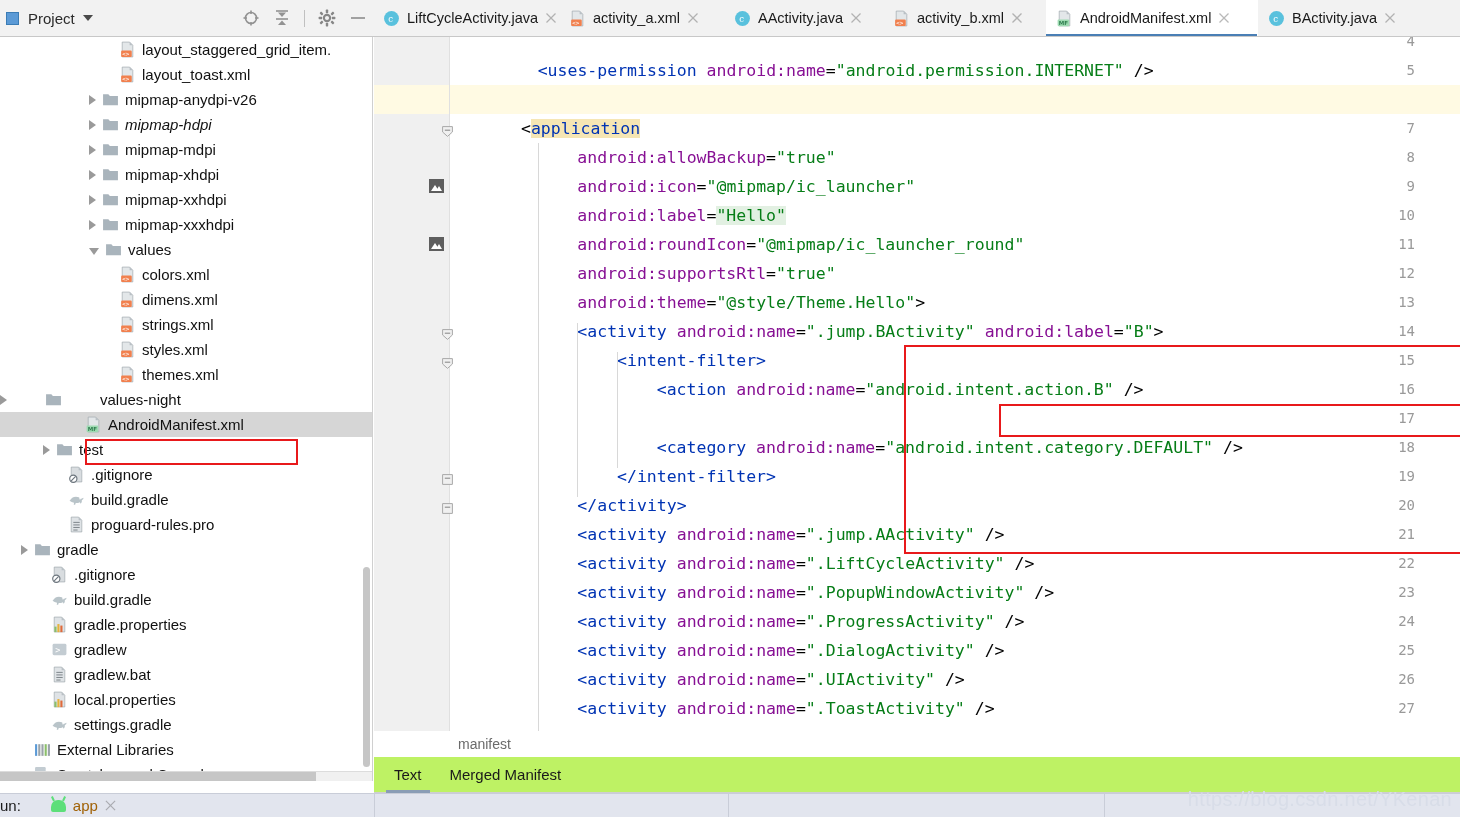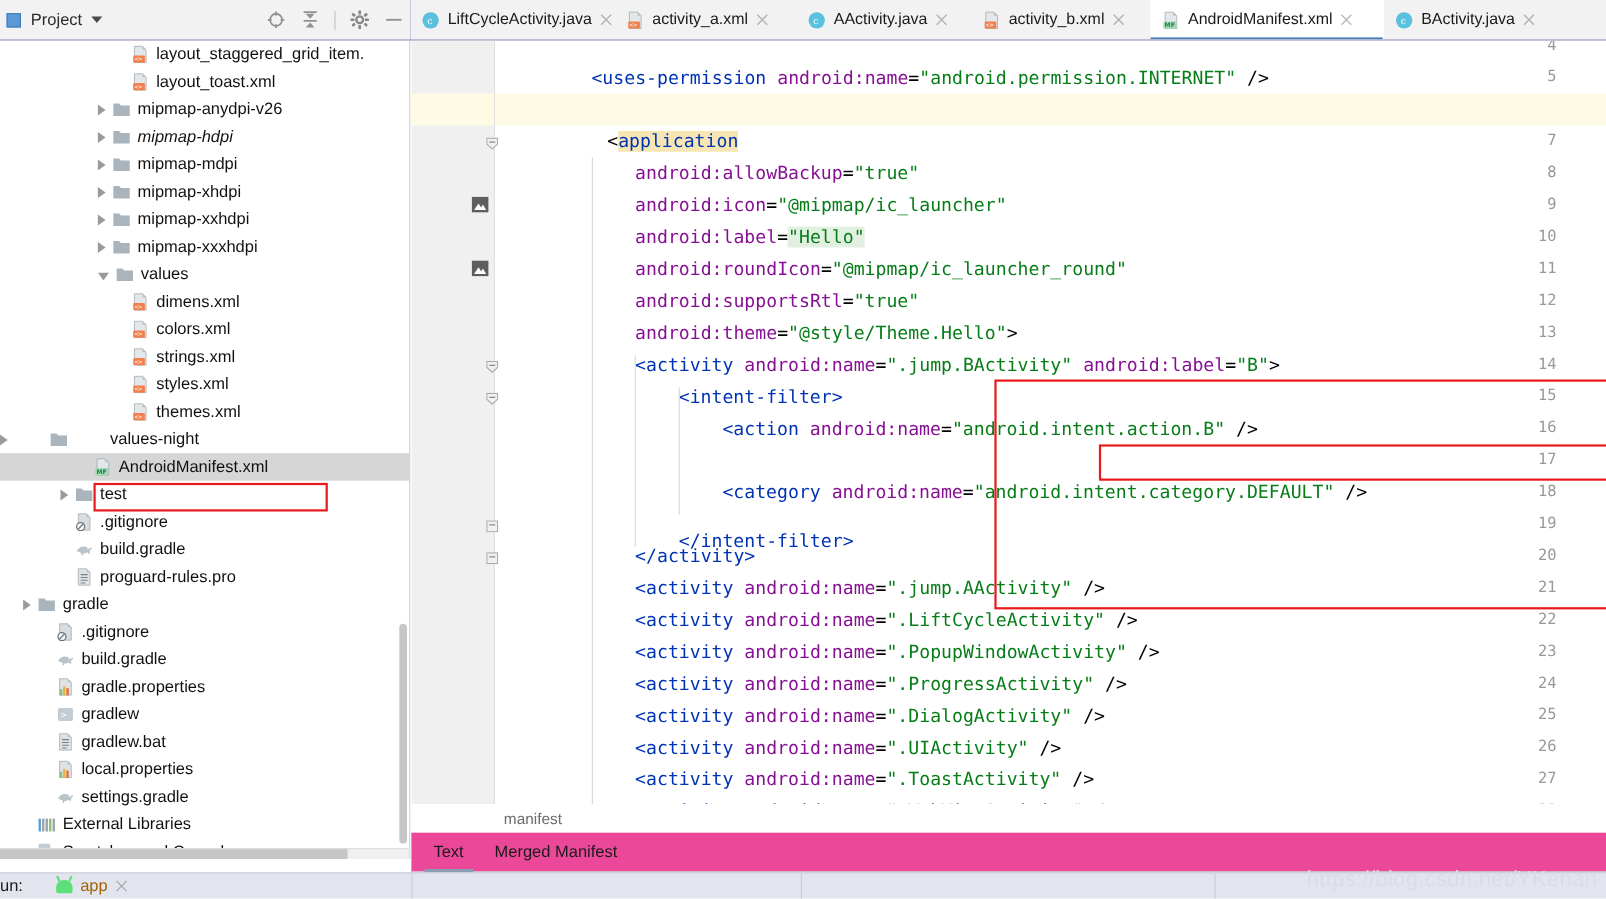--- a/index.html
+++ b/index.html
@@ -243,21 +243,21 @@
     position: absolute; left: 374px; top: 731px;
     width: 1086px; height: 26px;
     background: #ffffff;
     font-size: 14px; color: #6b6b6b;
     display: flex; align-items: center;
     padding-left: 84px;
   }
   .edtabs {
     position: absolute; left: 374px; top: 757px;
     width: 1086px; height: 36px;
-    background: #ec4899;
+    background: #bef264;
     border-bottom: 1px solid #cfcfcf;
     display: flex; align-items: center;
     padding-left: 20px; gap: 28px;
   }
   .edtab {
     font-size: 15px; color: #1a1a1a;
     height: 36px; display: flex; align-items: center;
     position: relative;
   }
   .edtab.active::after {
@@ -502,31 +502,31 @@
           <span class="tlab">values</span>
         </div>
         <div class="trow" style="padding-left: 106px;">
           <span class="arrow blank"></span>
           <svg viewBox="0 0 16 16" width="17" height="17" class="ic">
             <path d="M3 1 h7 l3 3 v11 h-10 z" fill="#e3e7e9" stroke="#9aa3a8" stroke-width="0.6"></path>
             <path d="M10 1 v3 h3 z" fill="#b9c0c5"></path>
             <rect x="2" y="9" width="10" height="6" fill="#f1804e" rx="1"></rect>
             <text x="3" y="14" fill="#fff" font-size="5.5" font-family="DejaVu Sans Mono, monospace">&lt;&gt;</text>
           </svg>
-          <span class="tlab">dimens.xml</span>
+          <span class="tlab">colors.xml</span>
         </div>
         <div class="trow" style="padding-left: 106px;">
           <span class="arrow blank"></span>
           <svg viewBox="0 0 16 16" width="17" height="17" class="ic">
             <path d="M3 1 h7 l3 3 v11 h-10 z" fill="#e3e7e9" stroke="#9aa3a8" stroke-width="0.6"></path>
             <path d="M10 1 v3 h3 z" fill="#b9c0c5"></path>
             <rect x="2" y="9" width="10" height="6" fill="#f1804e" rx="1"></rect>
             <text x="3" y="14" fill="#fff" font-size="5.5" font-family="DejaVu Sans Mono, monospace">&lt;&gt;</text>
           </svg>
-          <span class="tlab">colors.xml</span>
+          <span class="tlab">dimens.xml</span>
         </div>
         <div class="trow" style="padding-left: 106px;">
           <span class="arrow blank"></span>
           <svg viewBox="0 0 16 16" width="17" height="17" class="ic">
             <path d="M3 1 h7 l3 3 v11 h-10 z" fill="#e3e7e9" stroke="#9aa3a8" stroke-width="0.6"></path>
             <path d="M10 1 v3 h3 z" fill="#b9c0c5"></path>
             <rect x="2" y="9" width="10" height="6" fill="#f1804e" rx="1"></rect>
             <text x="3" y="14" fill="#fff" font-size="5.5" font-family="DejaVu Sans Mono, monospace">&lt;&gt;</text>
           </svg>
           <span class="tlab">strings.xml</span>
@@ -561,21 +561,21 @@
         <div class="trow selected" style="padding-left: 72px;">
           <span class="arrow blank"></span>
           <svg viewBox="0 0 16 16" width="17" height="17" class="ic">
             <path d="M3 1 h7 l3 3 v11 h-10 z" fill="#e3e7e9" stroke="#9aa3a8" stroke-width="0.6"></path>
             <path d="M10 1 v3 h3 z" fill="#b9c0c5"></path>
             <rect x="1.5" y="9" width="11" height="6.2" fill="#9edbb2" rx="1"></rect>
             <text x="2.6" y="14.1" fill="#2f7d4f" font-size="5.2" font-weight="bold" font-family="DejaVu Sans, sans-serif">MF</text>
           </svg>
           <span class="tlab">AndroidManifest.xml</span>
         </div>
-        <div class="trow" style="padding-left: 55px;">
+        <div class="trow" style="padding-left: 27px; margin-left: 16px;">
           <span class="arrow"></span>
           <svg viewBox="0 0 16 16" width="17" height="17" class="ic">
             <path d="M1 3 h5 l1.4 1.6 H15 V13.5 H1 Z" fill="#a9b4bc"></path>
           </svg>
           <span class="tlab">test</span>
         </div>
         <div class="trow" style="padding-left: 55px;">
           <span class="arrow blank"></span>
           <svg viewBox="0 0 16 16" width="17" height="17" class="ic">
             <path d="M3 1 h7 l3 3 v11 h-10 z" fill="#d9dde0" stroke="#9aa3a8" stroke-width="0.6"></path>
@@ -760,32 +760,32 @@
         <div class="lineno" style="top: 541px;">23</div>
         <div class="lineno" style="top: 570px;">24</div>
         <div class="lineno" style="top: 599px;">25</div>
         <div class="lineno" style="top: 628px;">26</div>
         <div class="lineno" style="top: 657px;">27</div>
         <div class="lineno" style="top: 686px;">28</div>
       </div>
     <div class="codearea" id="codearea">
         <div class="cline" style="top: 19px; left: 87.68px;"><span class="t-tag">&lt;uses-permission </span><span class="t-name">android:name</span><span class="t-punct">=</span><span class="t-val">"android.permission.INTERNET"</span><span class="t-punct"> /&gt;</span></div>
         <div class="hl-line" style="top: 48px;"></div>
-        <div class="cline" style="top: 77px; left: 102px;"><span class="t-punct">&lt;</span><span class="t-hl-tag">application</span></div>
+        <div class="cline" style="top: 77px; left: 71px;"><span class="t-punct">&lt;</span><span class="t-hl-tag">application</span></div>
         <div class="cline" style="top: 106px; left: 127.36px;"><span class="t-name">android:allowBackup</span><span class="t-punct">=</span><span class="t-val">"true"</span></div>
         <div class="cline" style="top: 135px; left: 127.36px;"><span class="t-name">android:icon</span><span class="t-punct">=</span><span class="t-val">"@mipmap/ic_launcher"</span></div>
         <div class="cline" style="top: 164px; left: 127.36px;"><span class="t-name">android:label</span><span class="t-punct">=</span><span class="t-hl-val">"Hello"</span></div>
         <div class="cline" style="top: 193px; left: 127.36px;"><span class="t-name">android:roundIcon</span><span class="t-punct">=</span><span class="t-val">"@mipmap/ic_launcher_round"</span></div>
         <div class="cline" style="top: 222px; left: 127.36px;"><span class="t-name">android:supportsRtl</span><span class="t-punct">=</span><span class="t-val">"true"</span></div>
         <div class="cline" style="top: 251px; left: 127.36px;"><span class="t-name">android:theme</span><span class="t-punct">=</span><span class="t-val">"@style/Theme.Hello"</span><span class="t-punct">&gt;</span></div>
         <div class="cline" style="top: 280px; left: 127.36px;"><span class="t-tag">&lt;activity </span><span class="t-name">android:name</span><span class="t-punct">=</span><span class="t-val">".jump.BActivity"</span><span class="t-punct"> </span><span class="t-name">android:label</span><span class="t-punct">=</span><span class="t-val">"B"</span><span class="t-punct">&gt;</span></div>
         <div class="cline" style="top: 309px; left: 167.04px;"><span class="t-tag">&lt;intent-filter&gt;</span></div>
         <div class="cline" style="top: 338px; left: 206.72px;"><span class="t-tag">&lt;action </span><span class="t-name">android:name</span><span class="t-punct">=</span><span class="t-val">"android.intent.action.B"</span><span class="t-punct"> /&gt;</span></div>
         <div class="cline" style="top: 396px; left: 206.72px;"><span class="t-tag">&lt;category </span><span class="t-name">android:name</span><span class="t-punct">=</span><span class="t-val">"android.intent.category.DEFAULT"</span><span class="t-punct"> /&gt;</span></div>
-        <div class="cline" style="top: 440px; left: 167.04px;"><span class="t-tag">&lt;/intent-filter&gt;</span></div>
+        <div class="cline" style="top: 425px; left: 167.04px;"><span class="t-tag">&lt;/intent-filter&gt;</span></div>
         <div class="cline" style="top: 454px; left: 127.36px;"><span class="t-tag">&lt;/activity&gt;</span></div>
         <div class="cline" style="top: 483px; left: 127.36px;"><span class="t-tag">&lt;activity </span><span class="t-name">android:name</span><span class="t-punct">=</span><span class="t-val">".jump.AActivity"</span><span class="t-punct"> /&gt;</span></div>
         <div class="cline" style="top: 512px; left: 127.36px;"><span class="t-tag">&lt;activity </span><span class="t-name">android:name</span><span class="t-punct">=</span><span class="t-val">".LiftCycleActivity"</span><span class="t-punct"> /&gt;</span></div>
         <div class="cline" style="top: 541px; left: 127.36px;"><span class="t-tag">&lt;activity </span><span class="t-name">android:name</span><span class="t-punct">=</span><span class="t-val">".PopupWindowActivity"</span><span class="t-punct"> /&gt;</span></div>
         <div class="cline" style="top: 570px; left: 127.36px;"><span class="t-tag">&lt;activity </span><span class="t-name">android:name</span><span class="t-punct">=</span><span class="t-val">".ProgressActivity"</span><span class="t-punct"> /&gt;</span></div>
         <div class="cline" style="top: 599px; left: 127.36px;"><span class="t-tag">&lt;activity </span><span class="t-name">android:name</span><span class="t-punct">=</span><span class="t-val">".DialogActivity"</span><span class="t-punct"> /&gt;</span></div>
         <div class="cline" style="top: 628px; left: 127.36px;"><span class="t-tag">&lt;activity </span><span class="t-name">android:name</span><span class="t-punct">=</span><span class="t-val">".UIActivity"</span><span class="t-punct"> /&gt;</span></div>
         <div class="cline" style="top: 657px; left: 127.36px;"><span class="t-tag">&lt;activity </span><span class="t-name">android:name</span><span class="t-punct">=</span><span class="t-val">".ToastActivity"</span><span class="t-punct"> /&gt;</span></div>
         <div class="cline" style="top: 686px; left: 127.36px;"><span class="t-tag">&lt;activity </span><span class="t-name">android:name</span><span class="t-punct">=</span><span class="t-val">".WebViewActivity"</span><span class="t-punct"> /&gt;</span></div>
         <div class="iguide" style="left: 87.68px; top: 106px; height: 696px;"></div>

